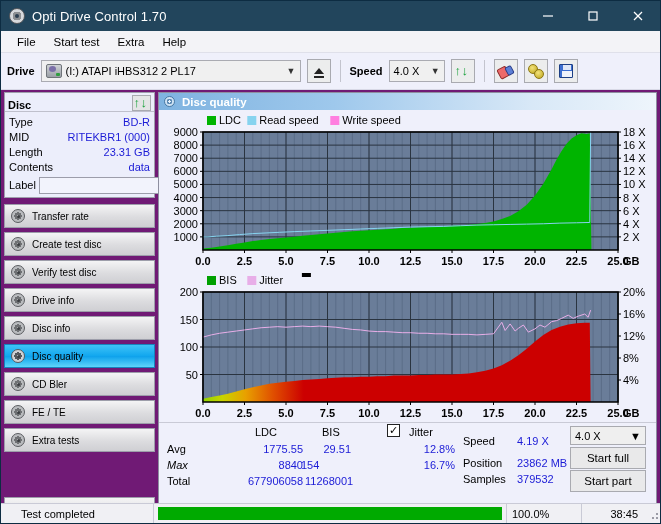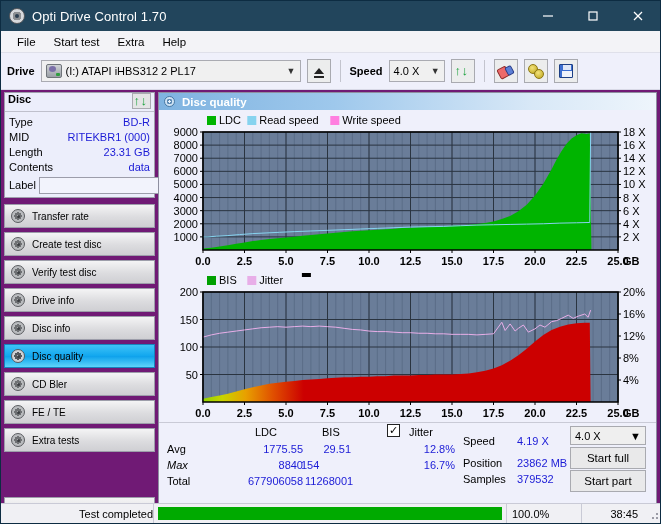--- a/index.html
+++ b/index.html
@@ -102,21 +102,21 @@
 
   
   .body { display:flex; height: 432px; }
 
   
   .sidebar { width: 157px; padding: 2px 3px 0 3px; display:flex; flex-direction:column; }
   .disc-panel {
     border:1px solid #9fa0ad; background:#eceefb; padding:0; margin-bottom:4px;
   }
   .disc-head {
-    display:flex; align-items:flex-start; height:19px; padding: 0 3px;
+    display:flex; align-items:flex-end; height:19px; padding: 0 3px;
     border-bottom:1px solid #bfc0cc;
   }
   .disc-head .t { font-weight:bold; font-size:11px; }
   .disc-head .ico-btn {
     margin-left:auto; width:19px;height:16px;background:#e4e5e6;border:1px solid #a9aab0;
     display:flex;align-items:center;justify-content:center;
   }
   .disc-rows { padding: 2px 4px 3px 4px; }
   .drow { display:flex; align-items:center; height:15px; font-size:11px; }
   .drow .k { color:#000; }
@@ -196,21 +196,21 @@
     position:absolute; height:22px; background:#e9e9ea; border:1px solid #a9aab0;
     display:flex;align-items:center;justify-content:center;font-size:11.5px;
   }
 
   
   .statusbar{
     position:absolute; left:0; bottom:0; width:661px; height:20px;
     background:#f0f0f4; border-top:1px solid #c9cad6; display:flex; align-items:center;
     font-size:11px;
   }
-  .sb-text{ width:152px; padding-left:12px;text-align:right; }
+  .sb-text{ width:152px; padding-left:20px; }
   .sb-divider{ width:1px; height:20px; background:#c9cad6; }
   .sb-progress{ width:352px; height:20px; display:flex; align-items:center; padding:0 4px;}
   .sb-bar{ height:13px; width:100%; background:#00aa00; border:1px solid #00aa00;}
   .sb-pct{ width:74px; padding-left:5px;}
   .sb-time{ flex:1; text-align:right; padding-right:24px;}
   .grip{ position:absolute; right:3px; bottom:3px; width:10px; height:10px;
     background:
       radial-gradient(circle at 8px 8px, #9a9ba5 1px, transparent 1.2px),
       radial-gradient(circle at 4px 8px, #9a9ba5 1px, transparent 1.2px),
       radial-gradient(circle at 8px 4px, #9a9ba5 1px, transparent 1.2px);

